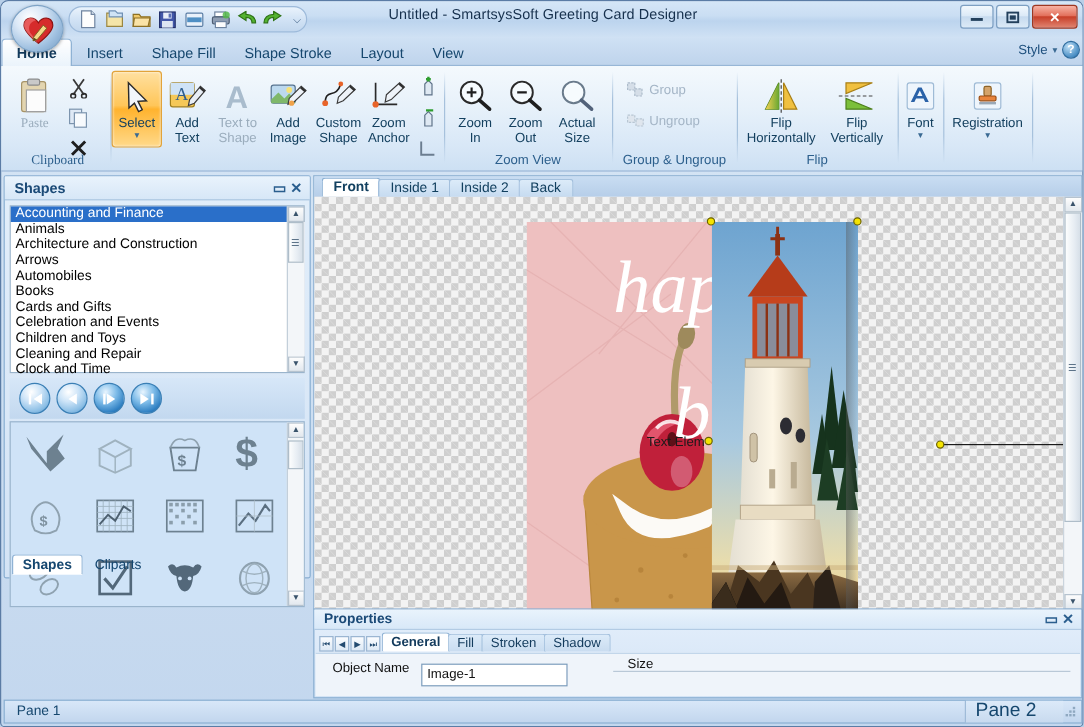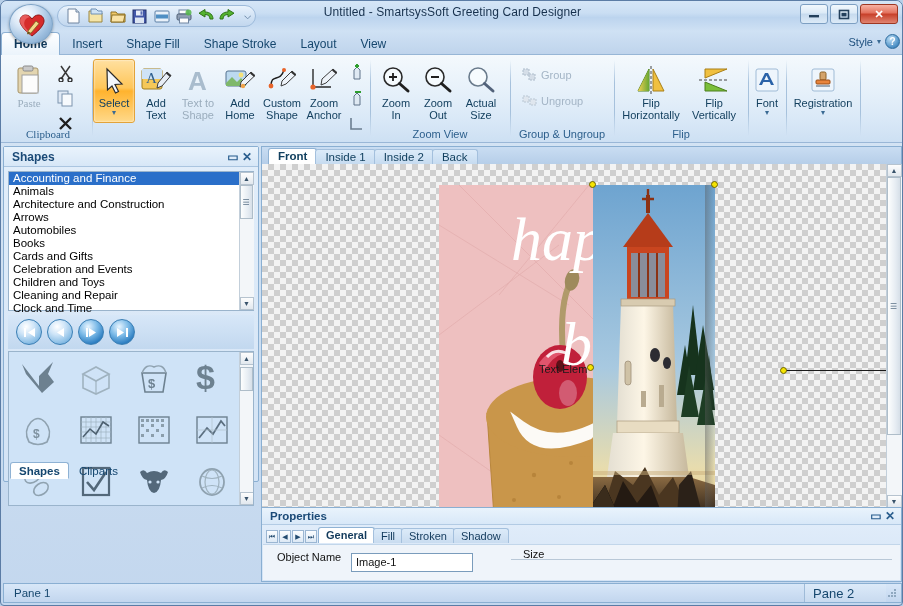--- a/index.html
+++ b/index.html
@@ -246,21 +246,21 @@
   #size-group { position:absolute; left:248px; top:14px; right:8px; height:40px;
     border-top:1px solid #b9c8d7; }
 
   
   #status {
     position:absolute; left:2px; bottom:2px; width:899px; height:20px;
     background:linear-gradient(180deg,#d8e7f8,#c2d6ee);
     border:1px solid #8aafd2; display:flex; align-items:center;
   }
   #pane1 { padding-left:10px; font-size:11.5px; color:#16476e; flex:1; }
-  #pane2 { width:82px; height:18px; font-size:13px; color:#16476e;
+  #pane2 { width:82px; height:18px; font-size:16px; color:#16476e;
     background:linear-gradient(180deg,#dceaf9,#c8daef); border-left:1px solid #9fbbd8;
     display:flex; align-items:center; padding-left:8px; }
   .grip { width:12px; height:12px; margin-right:3px; }
 </style>
 </head>
 <body>
 
 <div id="app">
 
   <div id="titlebar">
@@ -433,21 +433,21 @@
           <span class="ico">
             <svg width="32" height="30" viewBox="0 0 32 30">
                 <rect x="2" y="6" width="20" height="15" rx="2" fill="#bcd9ef" stroke="#55728f"></rect>
                 <path d="M2 18 L8 12 L13 17 L17 13 L22 19 L22 21 L2 21 Z" fill="#7fb86a"></path>
                 <circle cx="17" cy="10" r="2.4" fill="#f6e27a"></circle>
                 <path d="M17 17 L27 7 L31 10.5 L21 20 L16 22 Z" fill="#eef3f9" stroke="#3c3c3c"></path>
                 <path d="M27 7 L31 10.5 L30 12 L26 8.5 Z" fill="#2f2f2f"></path>
                 <circle cx="19" cy="21" r="2.2" fill="#f0a24a"></circle>
               </svg>
           </span>
-          <span>Add Home</span>
+          <span>Add Image</span>
         </div>
         <div class="btn-big">
           <span class="ico">
             <svg width="32" height="30" viewBox="0 0 32 30">
                 <path d="M5 21 C5 8 14 18 18 5" stroke="#1f1f1f" stroke-width="1.4" fill="none"></path>
                 <path d="M16 16 L26 6 L30 9.5 L20 19 L15 21 Z" fill="#eef3f9" stroke="#3c3c3c"></path>
                 <path d="M26 6 L30 9.5 L29 11 L25 7.5 Z" fill="#2f2f2f"></path>
                 <circle cx="5" cy="21" r="2.4" fill="#e8642a"></circle>
                 <circle cx="18" cy="5" r="2" fill="#e8642a"></circle>
               </svg>

